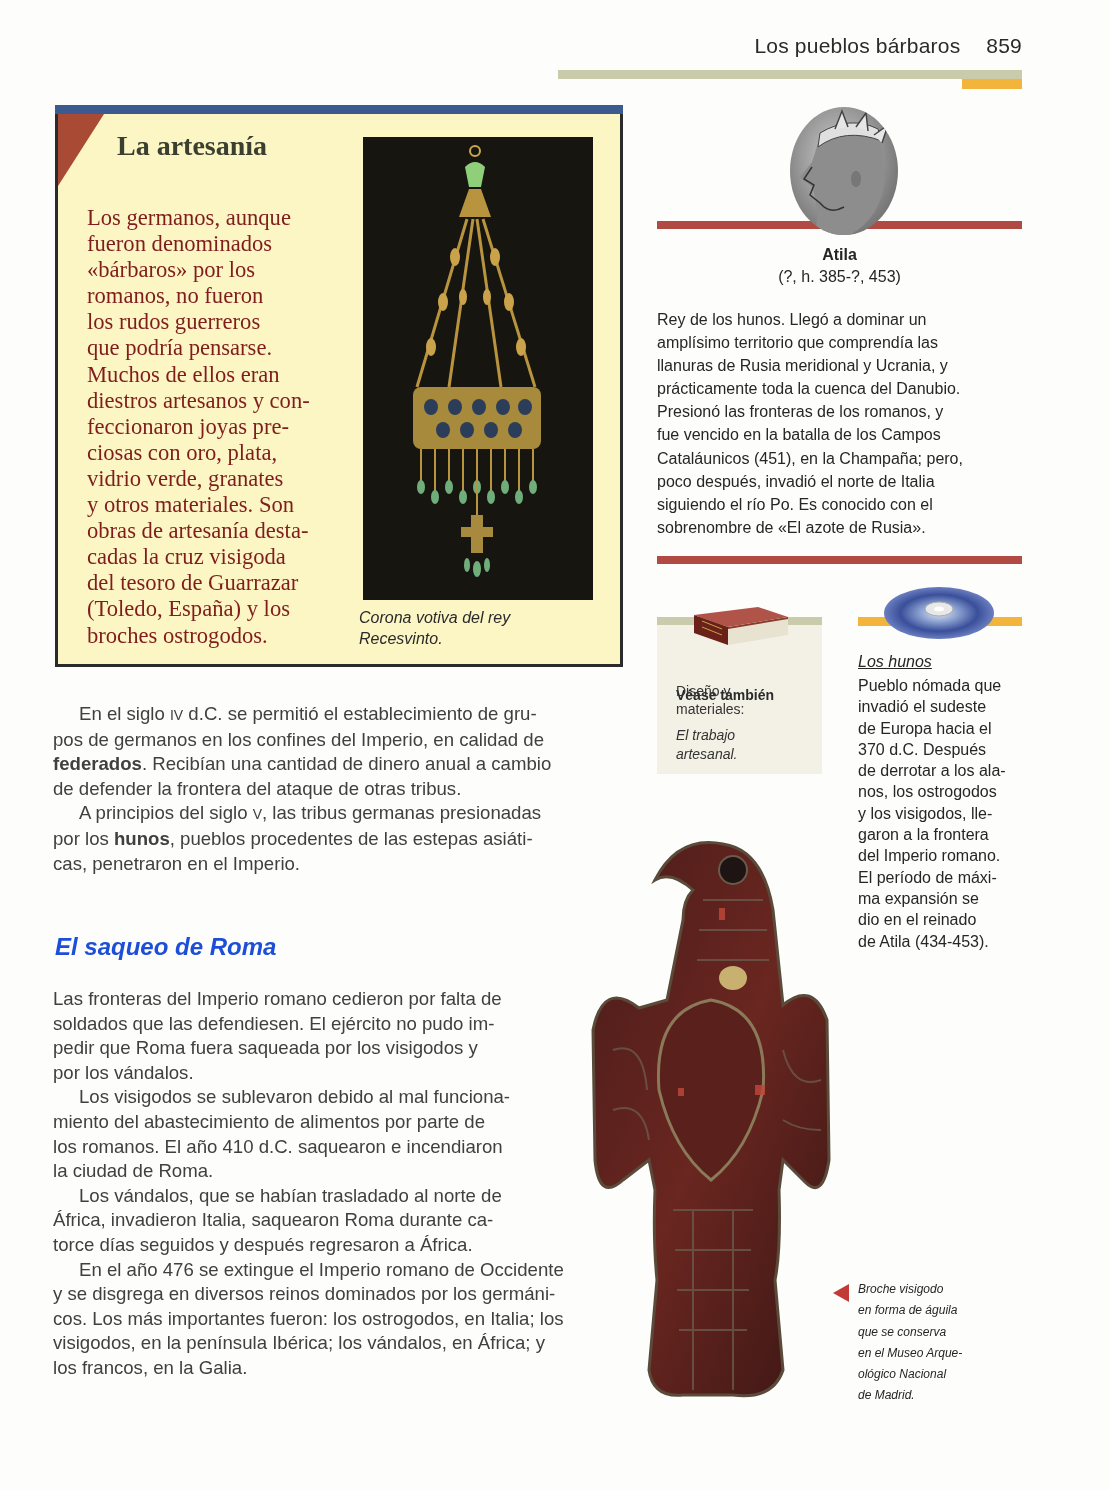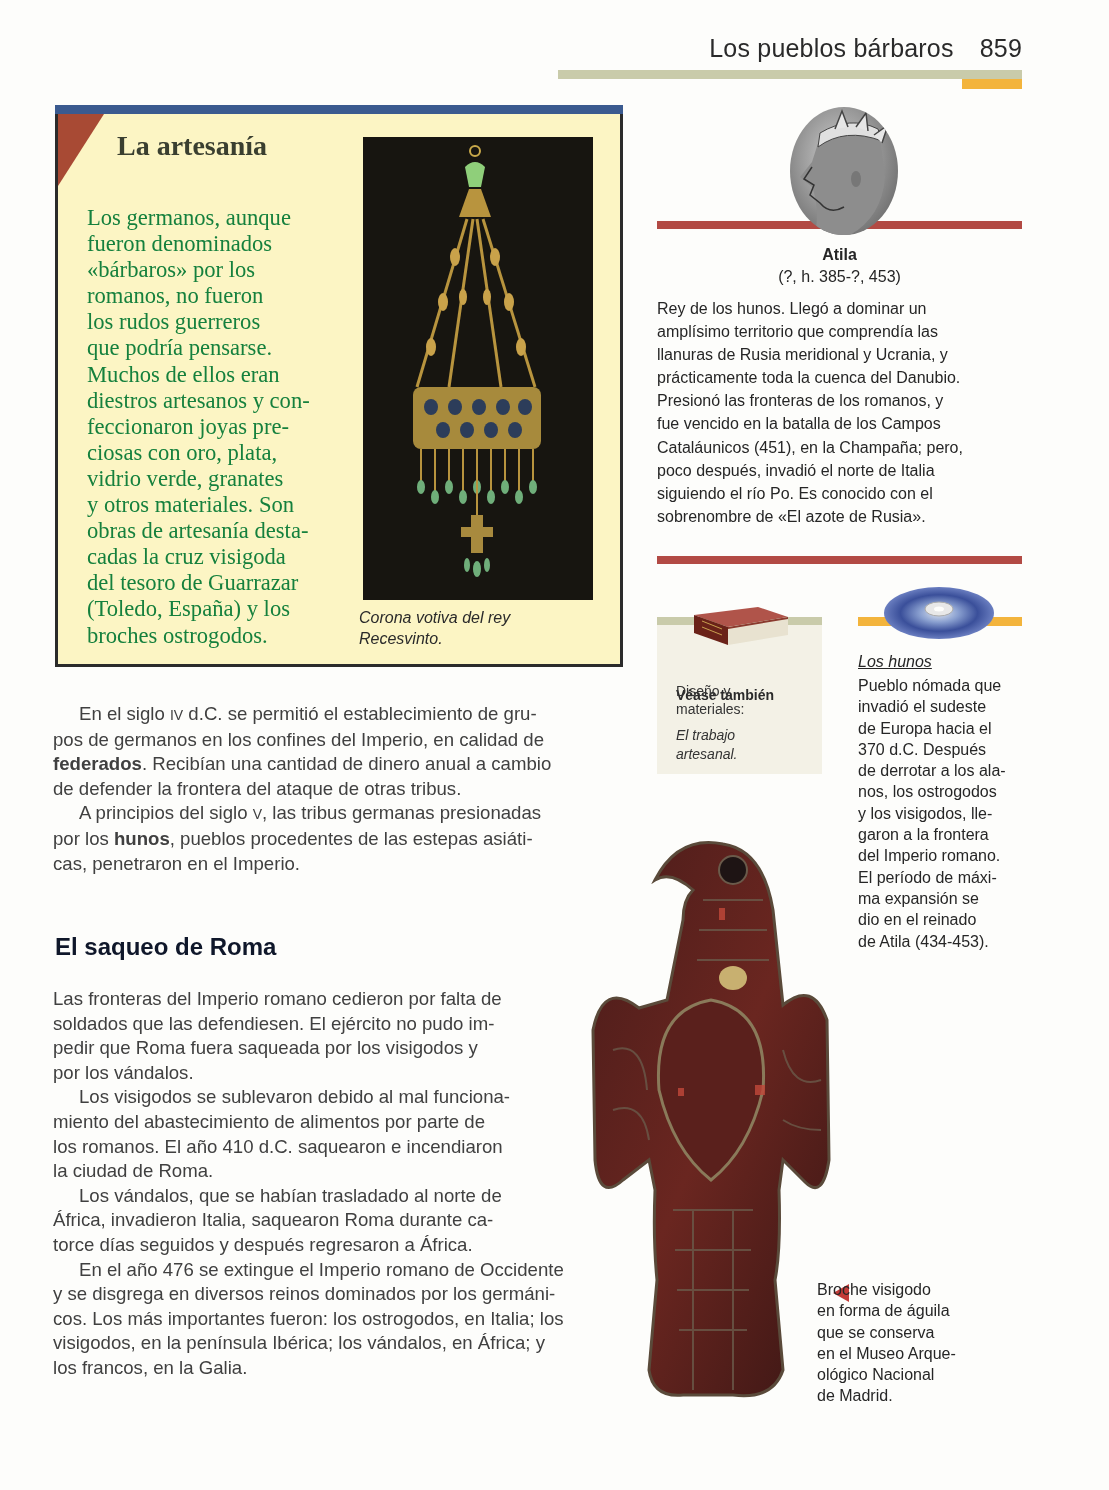--- a/index.html
+++ b/index.html
@@ -1,40 +1,40 @@
 <!DOCTYPE html>
 <html><head>
 <meta charset="utf-8">
 <style>
   html, body { margin:0; padding:0; }
   body { width:1109px; height:1490px; background:#fdfdfb; position:relative; overflow:hidden; font-family:"Liberation Sans", sans-serif; color:#262626; }
   .abs { position:absolute; }
 
   
-  #running-head { left:560px; top:34px; width:462px; text-align:right; font-size:25px; color:#2a2a2a; letter-spacing:0.2px; }
+  #running-head { left:560px; top:34px; width:462px; text-align:right; font-size:21px; color:#2a2a2a; letter-spacing:0.2px; }
   #running-head .pg { margin-left:26px; }
   #head-rule { left:558px; top:70px; width:464px; height:9px; background:#c9cbaa; }
   #head-accent { left:962px; top:79px; width:60px; height:10px; background:#f3b43c; }
 
   
   #craft-box { left:55px; top:107px; width:568px; height:560px; background:#fcf5c4; border-left:3px solid #2b2b2b; border-right:3px solid #2b2b2b; border-bottom:3px solid #2b2b2b; box-sizing:border-box; }
   #craft-topbar { left:55px; top:105px; width:568px; height:9px; background:#3b5a8f; }
   #craft-corner { left:58px; top:114px; width:0; height:0; border-top:72px solid #a84a34; border-right:46px solid transparent; }
   #craft-title { left:117px; top:130px; font-family:"Liberation Serif", serif; font-weight:bold; font-size:28px; color:#3a3f30; }
-  #craft-text { left:87px; top:205px; width:270px; font-family:"Liberation Serif", serif; font-size:22.6px; line-height:26.1px; color:#15803d; }
+  #craft-text { left:87px; top:205px; width:270px; font-family:"Liberation Serif", serif; font-size:22.6px; line-height:26.1px; color:#7f1d1d; }
   #craft-text .ln { display:block; white-space:nowrap; }
   #crown-photo { left:363px; top:137px; width:230px; height:463px; background:#171510; }
   #crown-caption { left:359px; top:607px; width:230px; font-style:italic; font-size:16px; line-height:21px; color:#2a2a2a; }
 
   
   #atila-portrait { left:790px; top:107px; width:108px; height:128px; border-radius:50%; background:radial-gradient(ellipse at 45% 40%, #cfcfcf 0%, #9a9a9a 45%, #555 100%); overflow:hidden; }
   #atila-rule { left:657px; top:221px; width:365px; height:8px; background:#b24a44; }
   #atila-name { left:657px; top:246px; width:365px; text-align:center; font-weight:bold; font-size:16px; }
   #atila-dates { left:657px; top:268px; width:365px; text-align:center; font-size:16px; }
-  #atila-bio { left:657px; top:297px; width:370px; font-size:16px; line-height:23.1px; }
+  #atila-bio { left:657px; top:308px; width:370px; font-size:16px; line-height:23.1px; }
   #atila-bio .ln { display:block; white-space:nowrap; }
   #atila-rule2 { left:657px; top:556px; width:365px; height:8px; background:#b24a44; }
 
   
   #vease-bg { left:657px; top:624px; width:165px; height:150px; background:#f3f1e6; }
   #vease-bar { left:657px; top:617px; width:165px; height:8px; background:#c9cbaa; }
   #book-icon { left:688px; top:605px; width:102px; height:42px; }
   #vease-title { left:676px; top:654px; font-weight:bold; font-size:14px; color:#2a2a2a;margin-top:33px; }
   #vease-body { left:676px; top:682px; width:140px; font-size:14px; line-height:18.2px; color:#333; }
   #vease-body .it { font-style:italic;margin-top:8px; }
@@ -44,27 +44,27 @@
   #cd-icon { left:883px; top:585px; width:112px; height:56px; }
   #hunos-title { left:858px; top:653px; font-style:italic; font-size:16px;text-decoration:underline; }
   #hunos-text { left:858px; top:675px; width:175px; font-size:16px; line-height:21.3px; }
   #hunos-text .ln { display:block; white-space:nowrap; }
 
   
   .body-text { font-size:18.6px; line-height:24.6px; color:#404040; }
   .body-text .ln { display:block; white-space:nowrap; }
   .body-text .ind { padding-left:26px; }
   #para-intro { left:53px; top:702px; width:575px; }
-  #section-title { left:55px; top:933px; font-weight:bold; font-size:24px; color:#0f172a; }
+  #section-title { left:55px; top:933px; font-weight:bold; font-style:italic; font-size:24px; color:#1d4ed8; }
   #para-saqueo { left:53px; top:987px; width:575px; }
 
   
   #brooch { left:583px; top:830px; width:248px; height:570px; }
   #brooch-arrow { left:833px; top:1284px; width:0; height:0; border-top:9px solid transparent; border-bottom:9px solid transparent; border-right:16px solid #c23a37; }
-  #brooch-caption { left:817px; top:1279px; width:180px; font-size:16px; line-height:21.3px; }
+  #brooch-caption { left:858px; top:1279px; width:180px; font-style:italic; font-size:12px; line-height:21.3px; }
   #brooch-caption .ln { display:block; white-space:nowrap; }
 </style>
 </head>
 <body>
 
 <div id="running-head" class="abs">
   <span>Los pueblos bárbaros</span><span class="pg">859</span>
 </div>
 <div id="head-rule" class="abs"></div>
 <div id="head-accent" class="abs"></div>

